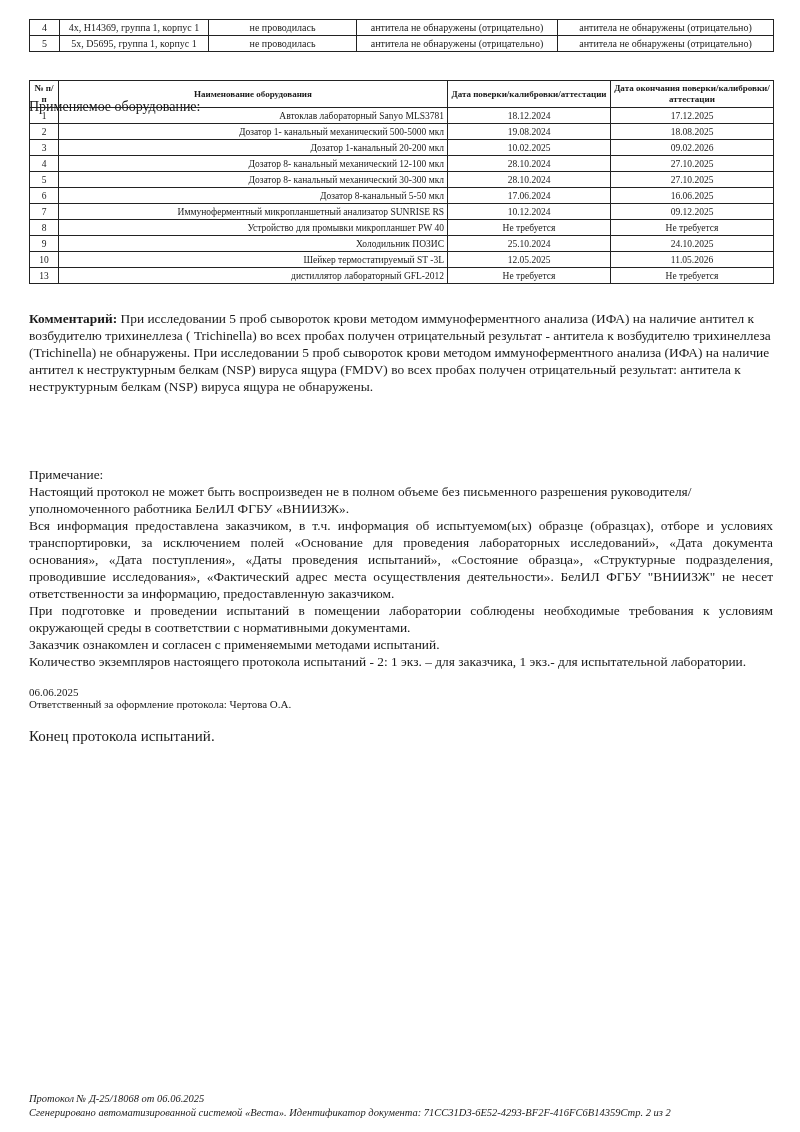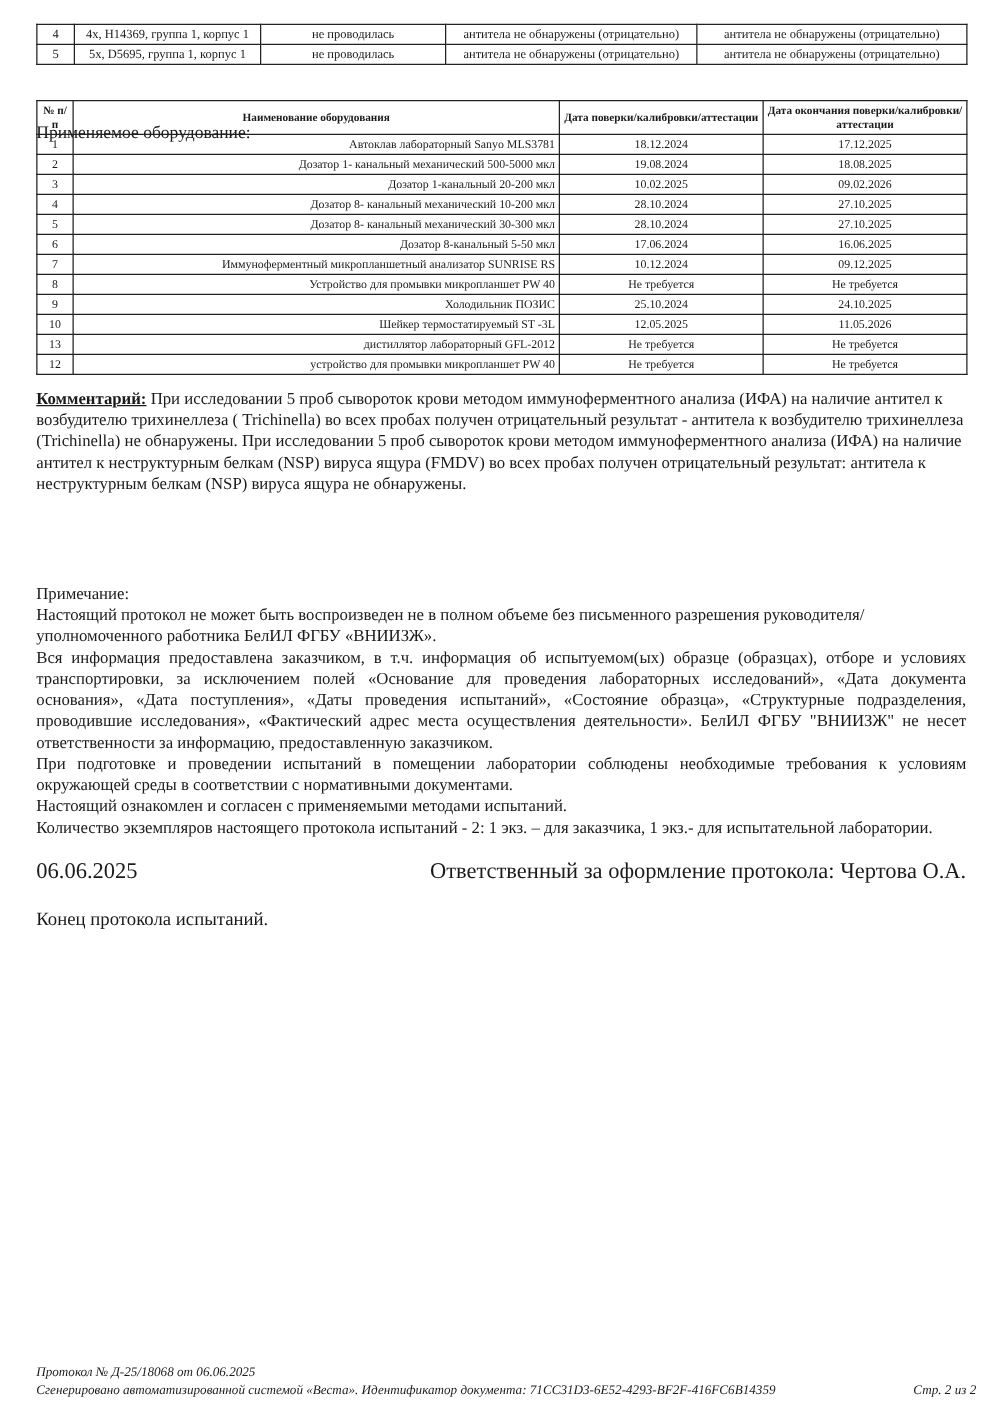--- a/index.html
+++ b/index.html
@@ -17,29 +17,29 @@
 
   #equip-table { position: absolute; left: 29px; top: 80px; width: 744px; font-size: 9.5px; }
   #equip-table th { font-weight: bold; font-size: 9px; text-align: center; line-height: 11px; height: 26px; white-space: normal; }
   #equip-table td { height: 15px; line-height: 14px; }
   #equip-table td.c { text-align: center; }
   #equip-table td.l { text-align: right; }
 
   .para { position: absolute; left: 29px; width: 744px; font-size: 13.4px; line-height: 17px; }
   .justify { text-align: justify; }
   #comment { top: 310px; }
-  #comment b { font-weight: bold; text-decoration: underline; }
+  #comment b { font-weight: bold; }
   #note { top: 422px; margin-top: 44px; }
   #note p { margin: 0; }
 
-  #date-line { position: absolute; left: 29px; top: 686px; width: 744px; font-size: 18px; display: flex; justify-content: space-between; }
+  #date-line { position: absolute; left: 29px; top: 686px; width: 744px; font-size: 11px; display: flex; justify-content: space-between; flex-direction: column; }
   #end-line { position: absolute; left: 29px; top: 704px; font-size: 15px; margin-top: 24px; }
 
   #footer { position: absolute; left: 29px; top: 1092px; width: 752px; font-size: 10.5px; line-height: 14px; font-style: italic; }
-  #footer .row2 { display: flex; justify-content: space-between; }
+  #footer .row2 { display: flex; justify-content: flex-start; }
 </style>
 </head>
 <body>
 
 <table id="results-table">
   <colgroup>
       <col style="width:30px">
       <col style="width:149px">
       <col style="width:148px">
       <col style="width:201px">
@@ -94,21 +94,21 @@
         <td class="c">18.08.2025</td>
       </tr>
     <tr>
         <td class="c">3</td>
         <td class="l">Дозатор 1-канальный 20-200 мкл</td>
         <td class="c">10.02.2025</td>
         <td class="c">09.02.2026</td>
       </tr>
     <tr>
         <td class="c">4</td>
-        <td class="l">Дозатор 8- канальный механический 10-200 мкл</td>
+        <td class="l">Дозатор 8- канальный механический 12-100 мкл</td>
         <td class="c">28.10.2024</td>
         <td class="c">27.10.2025</td>
       </tr>
     <tr>
         <td class="c">5</td>
         <td class="l">Дозатор 8- канальный механический 30-300 мкл</td>
         <td class="c">28.10.2024</td>
         <td class="c">27.10.2025</td>
       </tr>
     <tr>
@@ -140,39 +140,33 @@
         <td class="l">Шейкер термостатируемый ST -3L</td>
         <td class="c">12.05.2025</td>
         <td class="c">11.05.2026</td>
       </tr>
     <tr>
         <td class="c">13</td>
         <td class="l">дистиллятор лабораторный GFL-2012</td>
         <td class="c">Не требуется</td>
         <td class="c">Не требуется</td>
       </tr>
-    <tr>
-        <td class="c">12</td>
-        <td class="l">устройство для промывки микропланшет PW 40</td>
-        <td class="c">Не требуется</td>
-        <td class="c">Не требуется</td>
-      </tr>
   </tbody>
 </table>
 
 <div id="comment" class="para">
   <b>Комментарий:</b><span> При исследовании 5 проб сывороток крови методом иммуноферментного анализа (ИФА) на наличие антител к возбудителю трихинеллеза ( Trichinella) во всех пробах получен отрицательный результат - антитела к возбудителю трихинеллеза (Trichinella) не обнаружены. При исследовании 5 проб сывороток крови методом иммуноферментного анализа (ИФА) на наличие антител к неструктурным белкам (NSP) вируса ящура (FMDV) во всех пробах получен отрицательный результат: антитела к неструктурным белкам (NSP) вируса ящура не обнаружены.</span>
 </div>
 
 <div id="note" class="para">
   <p>Примечание:</p>
   <p>Настоящий протокол не может быть воспроизведен не в полном объеме без письменного разрешения руководителя/уполномоченного работника БелИЛ ФГБУ «ВНИИЗЖ».</p>
   <p class="justify">Вся информация предоставлена заказчиком, в т.ч. информация об испытуемом(ых) образце (образцах), отборе и условиях транспортировки, за исключением полей «Основание для проведения лабораторных исследований», «Дата документа основания», «Дата поступления», «Даты проведения испытаний», «Состояние образца», «Структурные подразделения, проводившие исследования», «Фактический адрес места осуществления деятельности». БелИЛ ФГБУ "ВНИИЗЖ" не несет ответственности за информацию, предоставленную заказчиком.</p>
   <p class="justify">При подготовке и проведении испытаний в помещении лаборатории соблюдены необходимые требования к условиям окружающей среды в соответствии с нормативными документами.</p>
-  <p>Настоящий ознакомлен и согласен с применяемыми методами испытаний.</p>
+  <p>Заказчик ознакомлен и согласен с применяемыми методами испытаний.</p>
   <p class="justify">Количество экземпляров настоящего протокола испытаний - 2: 1 экз. – для заказчика, 1 экз.- для испытательной лаборатории.</p>
 </div>
 
 <div id="date-line">
   <span>06.06.2025</span>
   <span>Ответственный за оформление протокола: Чертова О.А.</span>
 </div>
 
 <div id="end-line">Конец протокола испытаний.</div>
 

